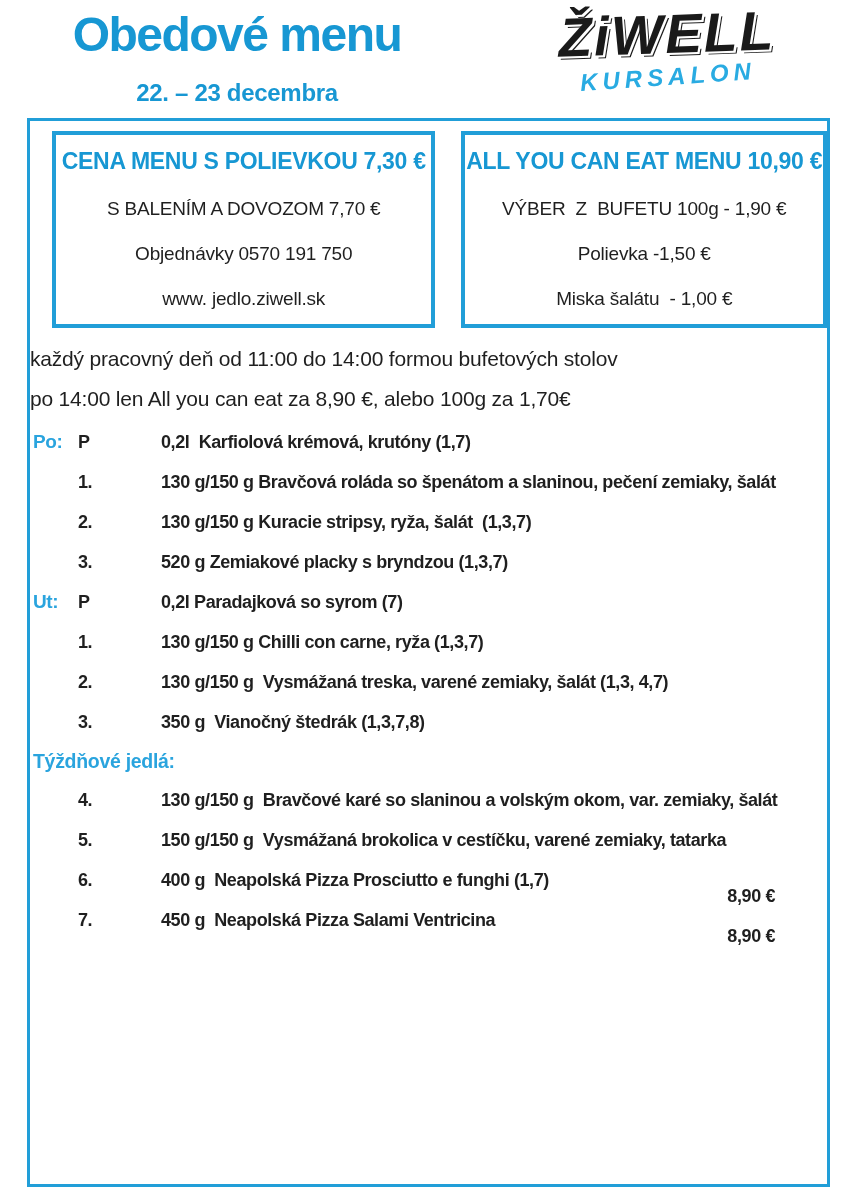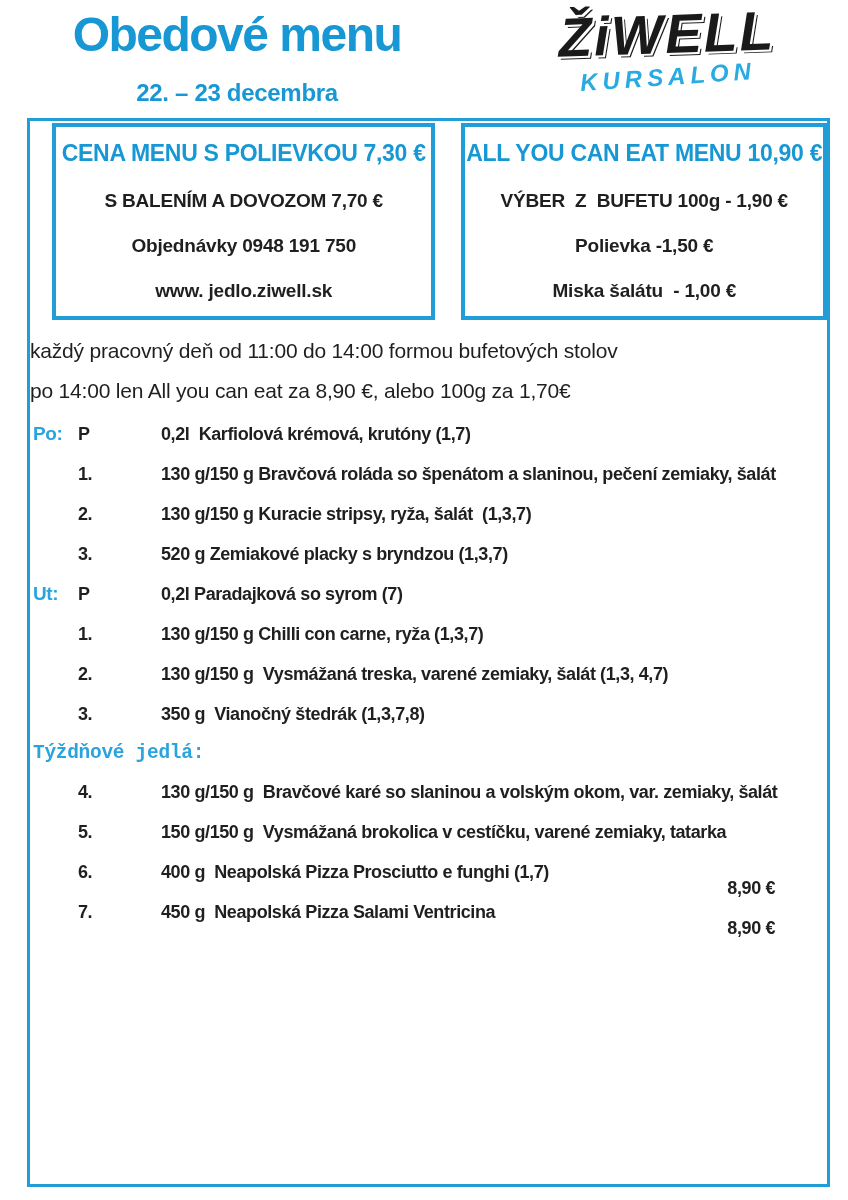--- a/index.html
+++ b/index.html
@@ -21,45 +21,45 @@
   .kursalon{
     font-size:24px;font-weight:bold;font-style:italic;color:#29abe2;letter-spacing:5px;
     margin-top:-2px;transform:rotate(-2deg);text-shadow:1px 1px 0 #ffffff;
   }
   
   .menu-box{
     position:absolute;left:27px;top:118px;width:803px;height:1069px;
     border:3px solid #219ed8;box-sizing:border-box;background:#ffffff;
   }
   
-  .price-boxes{display:flex;gap:26px;margin:2px 0 0 22px;}
+  .price-boxes{display:flex;gap:26px;margin:10px 0 0 22px;}
   .pbox{
     border:4px solid #219ed8;box-sizing:border-box;text-align:center;
     padding-top:13px;height:197px;background:#ffffff;
   }
   .pbox-left{width:386px;}
   .pbox-right{width:368px;}
   .pbox-heading{font-size:23px;font-weight:bold;color:#1797d3;letter-spacing:-0.3px;white-space:pre;}
-  .pbox-line{font-size:19px;font-weight:bold;color:#1f1f1f;margin-top:23px;letter-spacing:-0.2px;white-space:pre;}
+  .pbox-line{font-size:19px;font-weight:normal;color:#1f1f1f;margin-top:23px;letter-spacing:-0.2px;white-space:pre;}
   
   .intro{margin-top:11px;text-align:left;font-size:21px;color:#1f1f1f;letter-spacing:-0.2px;}
   .intro-line{line-height:40px;white-space:pre;}
   
   .menu-list{margin-top:3px;}
   .menu-row{
     position:relative;display:grid;grid-template-columns:48px 41px 1fr;align-items:center;
     height:40px;font-weight:bold;font-size:18px;color:#1f1f1f;letter-spacing:-0.4px;
   }
   .cell-day{color:#2aa4de;padding-left:3px;font-size:19px;white-space:pre;}
   .cell-num{white-space:pre;}
   .cell-text{white-space:pre;margin-left:42px;}
   .cell-price{position:absolute;right:52px;top:16px;line-height:40px;white-space:pre;}
   .section-row{
     height:38px;display:flex;align-items:center;color:#2aa4de;font-weight:bold;
-    font-size:19.5px;padding-left:3px;letter-spacing:-0.3px;font-family:Liberation Mono, monospace;
+    font-size:19.5px;padding-left:3px;letter-spacing:-0.3px;
   }
 </style>
 </head>
 <body>
 
 <div class="page">
 
   <div class="title-block">
     <div class="page-title">Obedové menu</div>
     <div class="page-subtitle">22. – 23 decembra</div>
@@ -69,21 +69,21 @@
     <div class="brand">ŽiWELL</div>
     <div class="kursalon">KURSALON</div>
   </div>
 
   <div class="menu-box">
 
     <div class="price-boxes">
       <div class="pbox pbox-left">
         <div class="pbox-heading">CENA MENU S POLIEVKOU 7,30 €</div>
         <div class="pbox-line">S BALENÍM A DOVOZOM 7,70 €</div>
-        <div class="pbox-line">Objednávky 0948 191 750</div>
+        <div class="pbox-line">Objednávky 0570 191 750</div>
         <div class="pbox-line">www. jedlo.ziwell.sk</div>
       </div>
       <div class="pbox pbox-right">
         <div class="pbox-heading">ALL YOU CAN EAT MENU 10,90 €</div>
         <div class="pbox-line">VÝBER  Z  BUFETU 100g - 1,90 €</div>
         <div class="pbox-line">Polievka -1,50 €</div>
         <div class="pbox-line">Miska šalátu  - 1,00 €</div>
       </div>
     </div>
 

